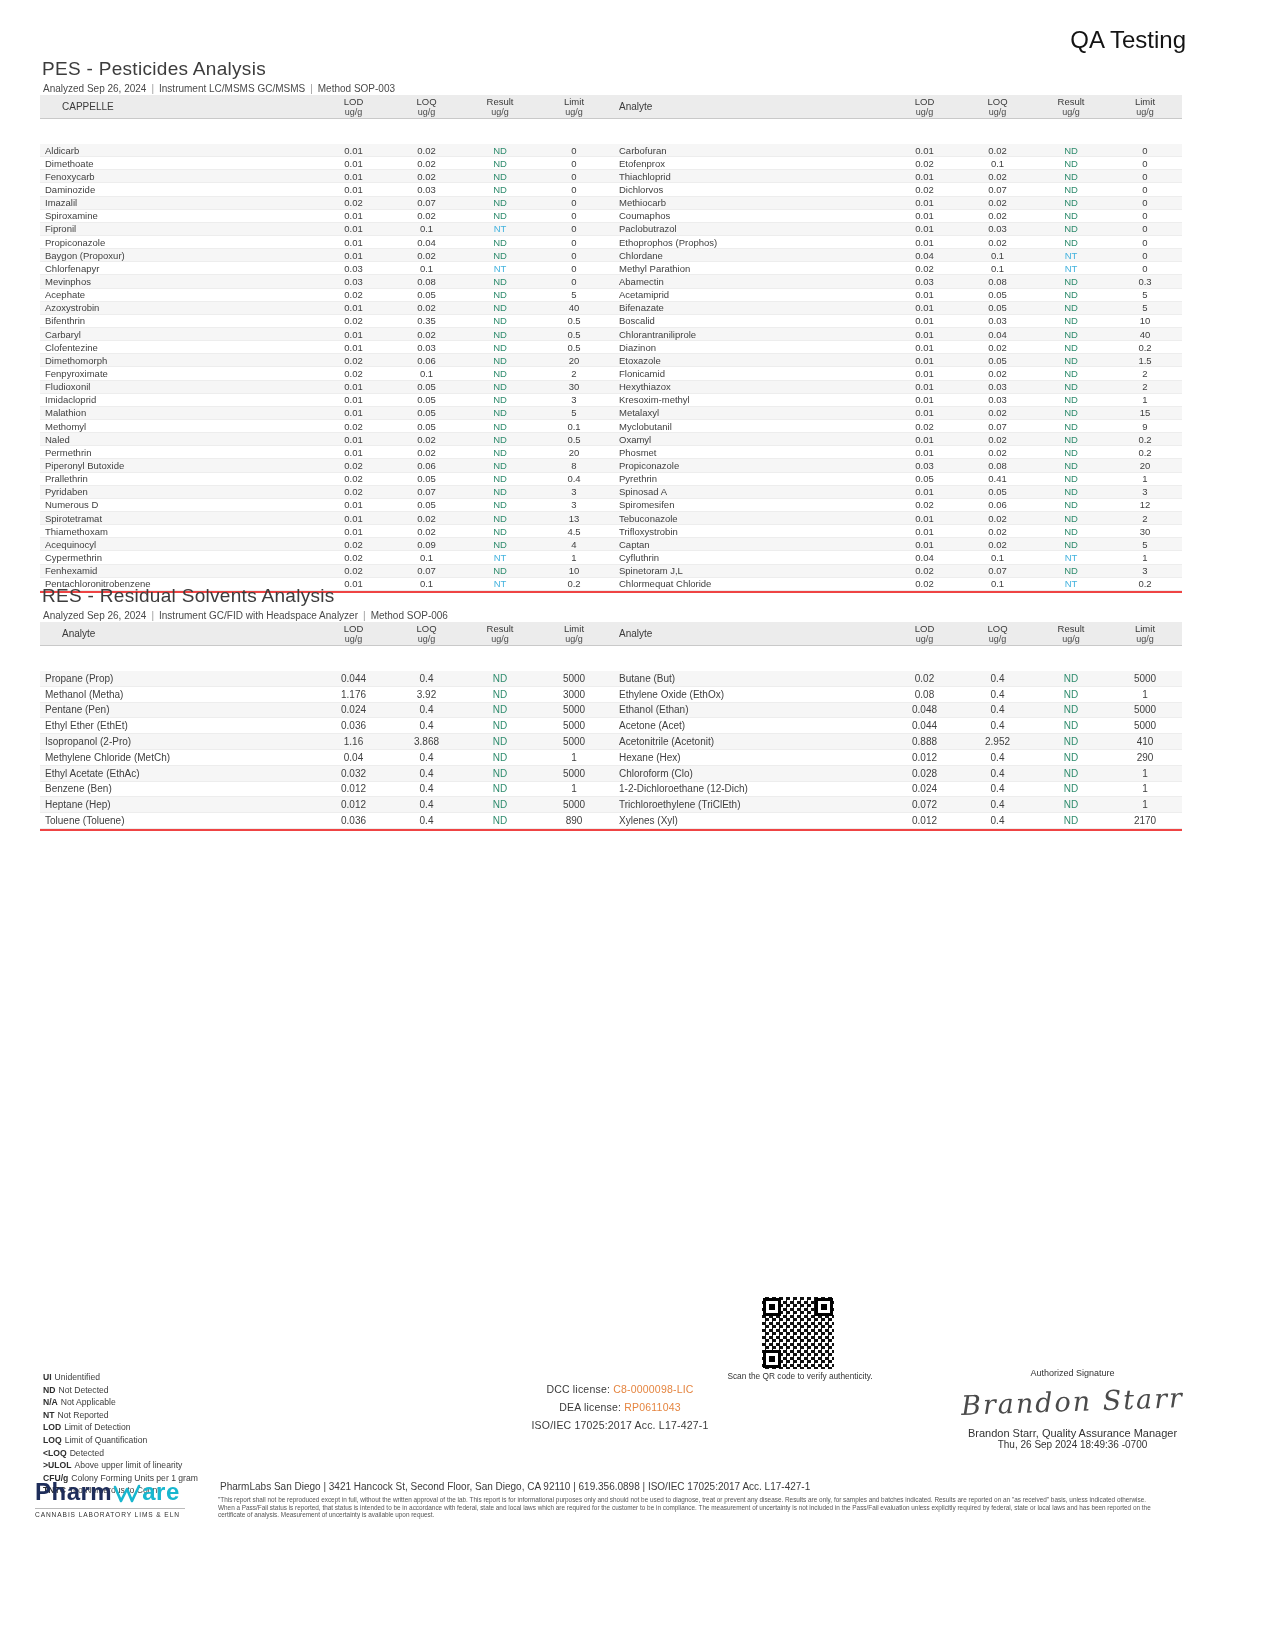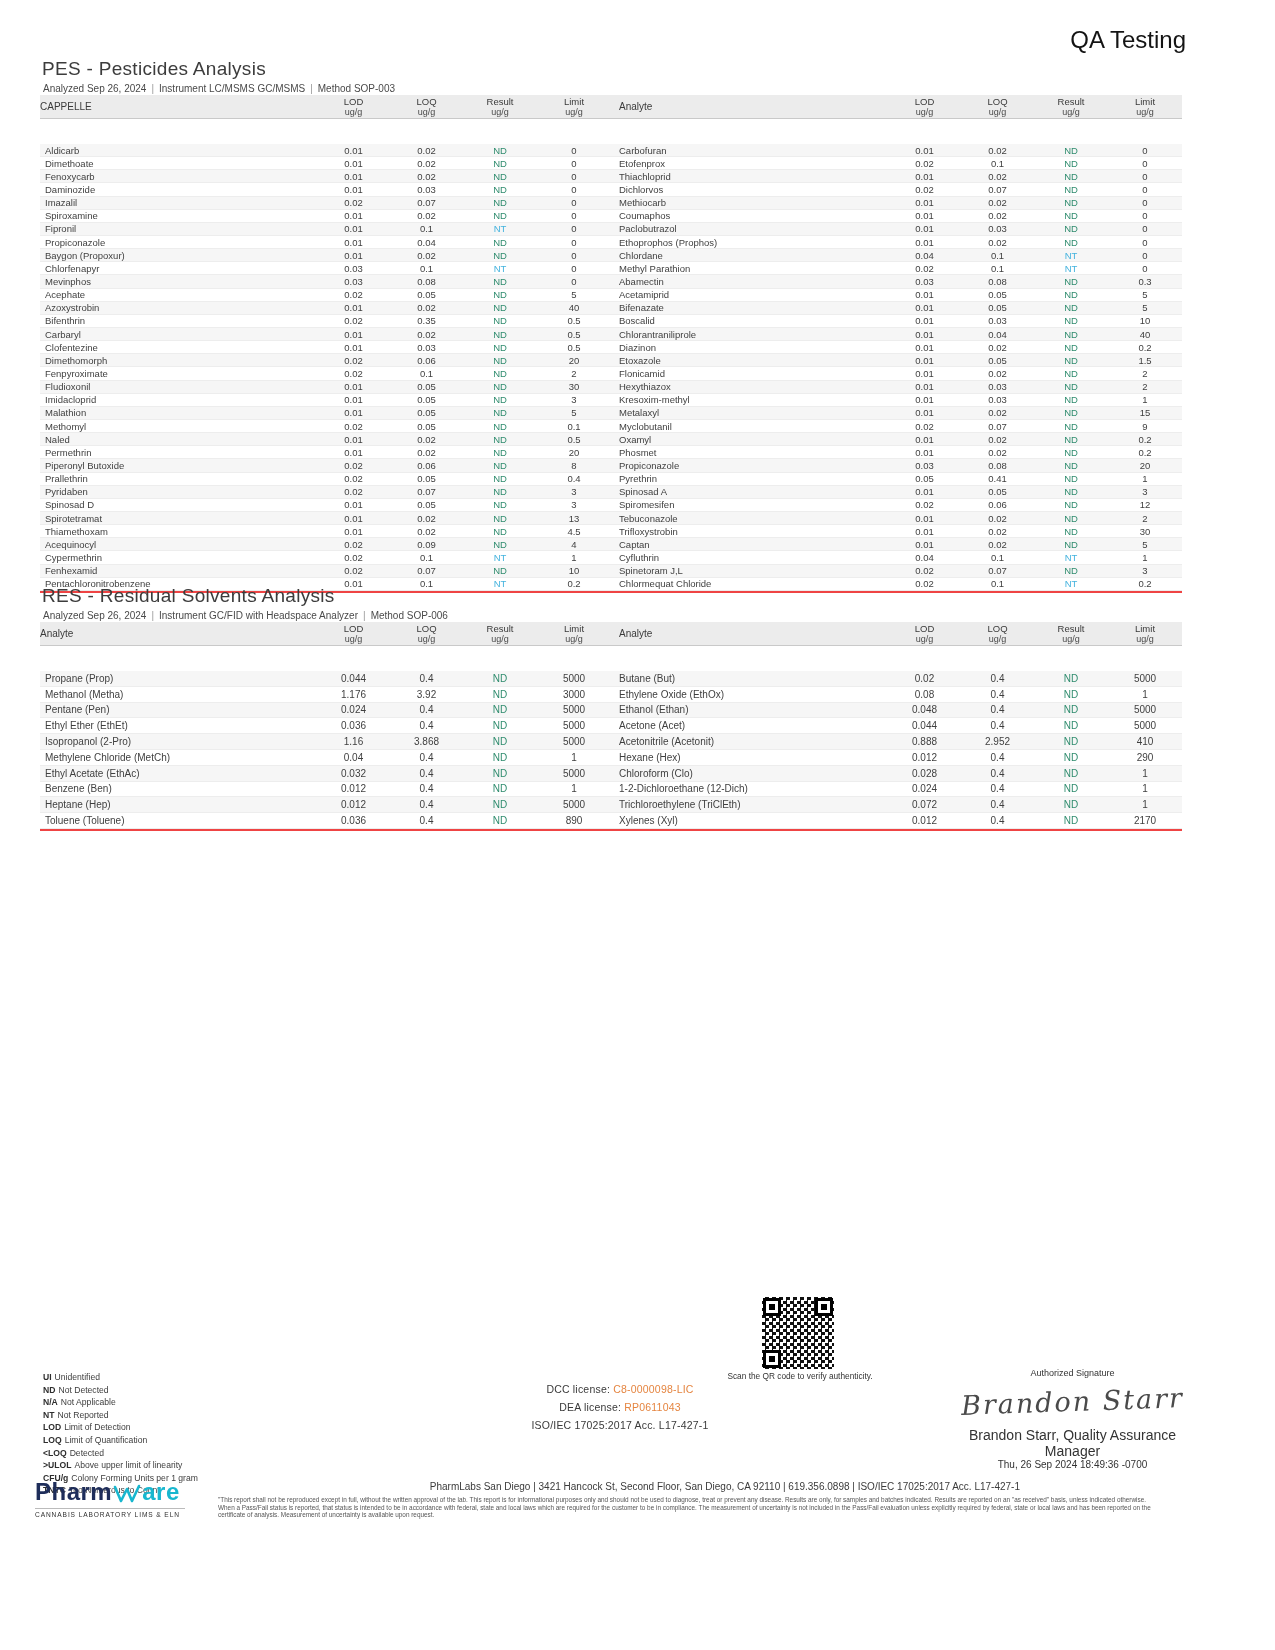--- a/index.html
+++ b/index.html
@@ -12,21 +12,21 @@
 
   
   .sec-title{position:absolute;left:42px;font-size:19px;font-weight:400;color:#3c3c3c;letter-spacing:.3px;}
   .sec-meta{position:absolute;left:43px;font-size:10px;color:#4a4a4a;}
   .sec-meta .sep{color:#9a9a9a;padding:0 5px;}
 
   .table{position:absolute;left:40px;width:1142px;}
   .halves{display:flex;}
   .half{width:571px;}
   .thead{display:grid;grid-template-columns:1fr 73px 73px 74px 74px;background:#ececec;height:23px;align-items:center;border-bottom:1px solid #c9c9c9;}
-  .thead .lab{font-size:10px;color:#3a3a3a;padding-left:0;}
+  .thead .lab{font-size:10px;color:#3a3a3a;padding-left:22px;}
   .half.rgt .thead .lab{padding-left:8px;}
   .th{font-size:9.5px;text-align:center;color:#3a3a3a;line-height:10px;}
   .th .unit{display:block;font-size:9px;color:#4a4a4a;}
   .tbody{border-bottom:2px solid #ef4444;margin-top:25px;}
   .row{display:grid;grid-template-columns:1fr 73px 73px 74px 74px;align-items:center;border-bottom:1px solid #ededed;}
   .pes .row{height:12.15px;}
   .res .row{height:14.8px;}
   .tbody > .row:nth-child(odd){background:#f6f6f6;}
   .c{font-size:9.5px;color:#3f3f3f;}
   .res .c{font-size:10px;}
@@ -57,25 +57,25 @@
   .qr{position:relative;width:72px;height:72px;background-image:repeating-conic-gradient(#111 0% 25%, #fff 0% 50%);background-size:7px 7px;outline:3px solid #fff;}
   .qr .f{position:absolute;width:12px;height:12px;border:3px solid #000;background:#fff;}
   .qr .f::after{content:"";position:absolute;left:3px;top:3px;width:6px;height:6px;background:#000;}
   .qr .f.tl{left:1px;top:1px;} .qr .f.tr{right:1px;top:1px;} .qr .f.bl{left:1px;bottom:1px;}
   .qr-caption{position:absolute;left:700px;top:1371px;width:200px;text-align:center;font-size:8.3px;color:#333;}
 
   
   .sig{position:absolute;left:955px;top:1368px;width:235px;text-align:center;}
   .sig-label{font-size:9px;color:#333;}
   .sig-script{font-family:"DejaVu Serif",serif;font-style:italic;font-size:27px;color:#4a4a4a;margin-top:8px;transform:rotate(-2deg);letter-spacing:2px;white-space:nowrap;}
-  .sig-name{font-size:14px;color:#333;margin-top:10px;}
+  .sig-name{font-size:11px;color:#333;margin-top:10px;}
   .sig-date{font-size:10px;color:#333;margin-top:0;}
 
   
-  .address{position:absolute;left:220px;top:1481px;width:800px;text-align:right;font-size:10px;color:#3b3b3b;}
+  .address{position:absolute;left:220px;top:1481px;width:800px;text-align:left;font-size:10px;color:#3b3b3b;}
   .disclaimer{position:absolute;left:218px;top:1496px;width:935px;font-size:6.4px;line-height:7.6px;color:#555;}
 
   
   .brand{position:absolute;left:35px;top:1478px;width:180px;}
   .brand-name{display:flex;align-items:flex-end;}
   .brand-a{font-size:24px;font-weight:700;color:#1e2d5a;letter-spacing:.5px;}
   .brand-wave{margin:0 1px 2px 1px;}
   .brand-b{font-size:24px;font-weight:700;color:#18b7cf;letter-spacing:.5px;}
   .brand-tagline{font-size:6.6px;color:#2e2e2e;letter-spacing:.9px;margin-top:2px;border-top:1px solid #bbb;padding-top:2px;width:150px;}
 </style>
@@ -313,21 +313,21 @@
 
             <div class="row">
               <span class="c analyte">Pyridaben</span>
               <span class="c num">0.02</span>
               <span class="c num">0.07</span>
               <span class="c num val-ND">ND</span>
               <span class="c num">3</span>
             </div>
 
             <div class="row">
-              <span class="c analyte">Spinosad D</span>
+              <span class="c analyte">Numerous D</span>
               <span class="c num">0.01</span>
               <span class="c num">0.05</span>
               <span class="c num val-ND">ND</span>
               <span class="c num">3</span>
             </div>
 
             <div class="row">
               <span class="c analyte">Spirotetramat</span>
               <span class="c num">0.01</span>
               <span class="c num">0.02</span>

